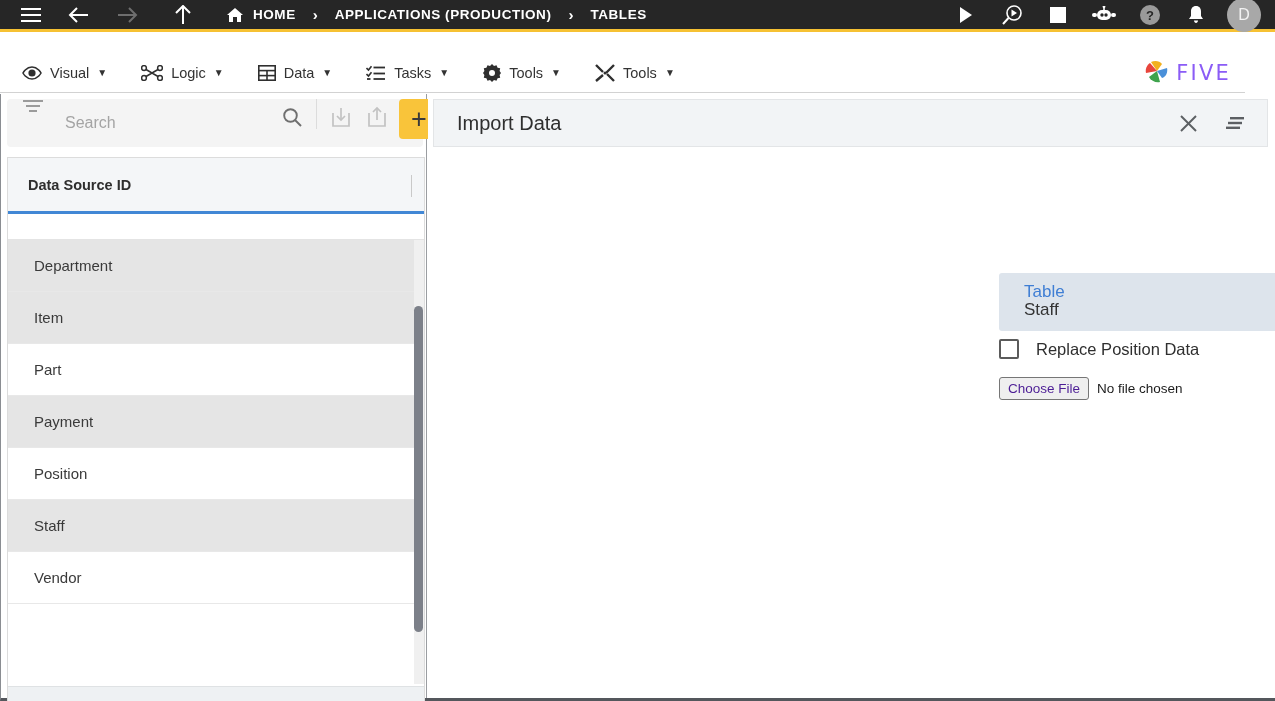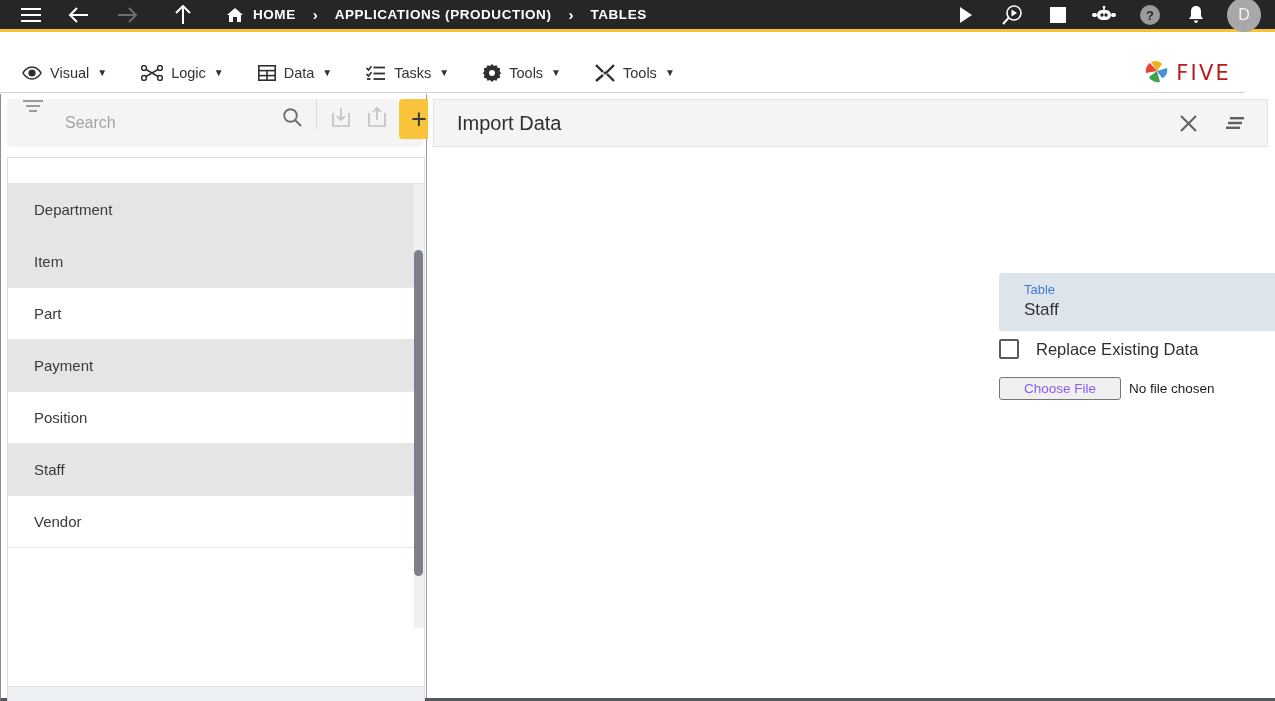--- a/index.html
+++ b/index.html
@@ -51,21 +51,21 @@
     padding: 0 12px; margin-left: 10px;
     color: #333333; font-size: 14.5px; cursor: pointer;
   }
   .menu-item .mi-ico { margin-right: 8px; display: flex; align-items: center; color: #2f2f2f; }
   .menu-item .caret { margin-left: 8px; font-size: 10px; }
   .brand {
     margin-left: auto; margin-right: 14px;
     display: flex; align-items: center; gap: 6px;
   }
   .brand-text {
-    font-size: 21px; letter-spacing: 2.2px; color: #b91c1c;
+    font-size: 21px; letter-spacing: 2.2px; color: #8b5cf6;
     font-family: "DejaVu Sans", sans-serif;
   }
 
   
   .workspace {
     position: absolute; left: 0; top: 94px; width: 1275px; height: 607px;
     background: #ffffff;
     border-bottom: 3px solid #54575c;
     border-left: 1px solid #8a8d92;
   }
@@ -151,36 +151,36 @@
     width: 34px; height: 34px; margin-left: 14px;
     display: flex; align-items: center; justify-content: center;
     color: #5c5f63; cursor: pointer;
   }
   .rp-body { position: absolute; left: 5px; top: 55px; right: 8px; bottom: 2px; background: #ffffff; }
 
   .field-select {
     position: absolute; left: 566px; top: 124px; width: 556px; height: 58px;
     background: #dde4ec; border-radius: 3px; cursor: pointer;
   }
-  .fs-label { position: absolute; left: 25px; top: 9px; font-size: 13px; color: #3f7ed4; }
+  .fs-label { position: absolute; left: 25px; top: 9px; font-size: 17px; color: #3f7ed4; }
   .fs-value { position: absolute; left: 25px; top: 27px; font-size: 17px; color: #343434; }
 
   .check-row { position: absolute; left: 566px; top: 190px; display: flex; align-items: center; }
   .checkbox {
     width: 20px; height: 20px; border: 2px solid #5b5b5b; border-radius: 2px;
     background: #ffffff; cursor: pointer; flex: none;
   }
   .check-label { font-size: 16.5px; color: #2f2f2f; margin-left: 17px; }
 
   .file-row {
     position: absolute; left: 566px; top: 228px; display: flex; align-items: center;
   }
   .file-btn {
     background: #efefef; border: 1px solid #767676; border-radius: 3px;
-    font-size: 13.5px; color: #8b5cf6; padding: 3px 24px; cursor: pointer;
+    font-size: 13.5px; color: #4c1d95; padding: 3px 8px; cursor: pointer;
     font-family: "Liberation Sans", sans-serif;
   }
   .file-status { font-size: 13.5px; color: #1b1b1b; margin-left: 8px; }
 </style>
 </head>
 <body>
 
 <div class="topbar">
   <div class="tb-icon">
     <svg width="20" height="16" viewBox="0 0 20 16">
@@ -386,20 +386,24 @@
         <svg width="20" height="22" viewBox="0 0 20 22">
             <path d="M2 7 L2 20 L18 20 L18 7" stroke="currentColor" stroke-width="1.7" fill="none"></path>
             <line x1="10" y1="2" x2="10" y2="14" stroke="currentColor" stroke-width="1.7"></line>
             <path d="M6 6 L10 2 L14 6" stroke="currentColor" stroke-width="1.7" fill="none"></path>
           </svg>
       </div>
       <div class="plus-btn">+</div>
     </div>
 
     <div class="grid-card">
+      <div class="grid-head">
+        <span class="grid-head-label">Data Source ID</span>
+        <span class="col-resize"></span>
+      </div>
       <div class="grid-filterrow"></div>
 
       <div class="grid-body">
         <div class="grid-row alt">
           <span>Department</span>
         </div>
         <div class="grid-row alt">
           <span>Item</span>
         </div>
         <div class="grid-row plain">
@@ -450,21 +454,21 @@
 
     <div class="rp-body">
       <div class="field-select">
         <span class="fs-label">Table</span>
         <span class="fs-value">Staff</span>
 
       </div>
 
       <div class="check-row">
         <span class="checkbox"></span>
-        <span class="check-label">Replace Existing Data</span>
+        <span class="check-label">Replace Position Data</span>
       </div>
 
       <div class="file-row">
         <button class="file-btn">Choose File</button>
         <span class="file-status">No file chosen</span>
       </div>
     </div>
   </div>
 </div>
 

